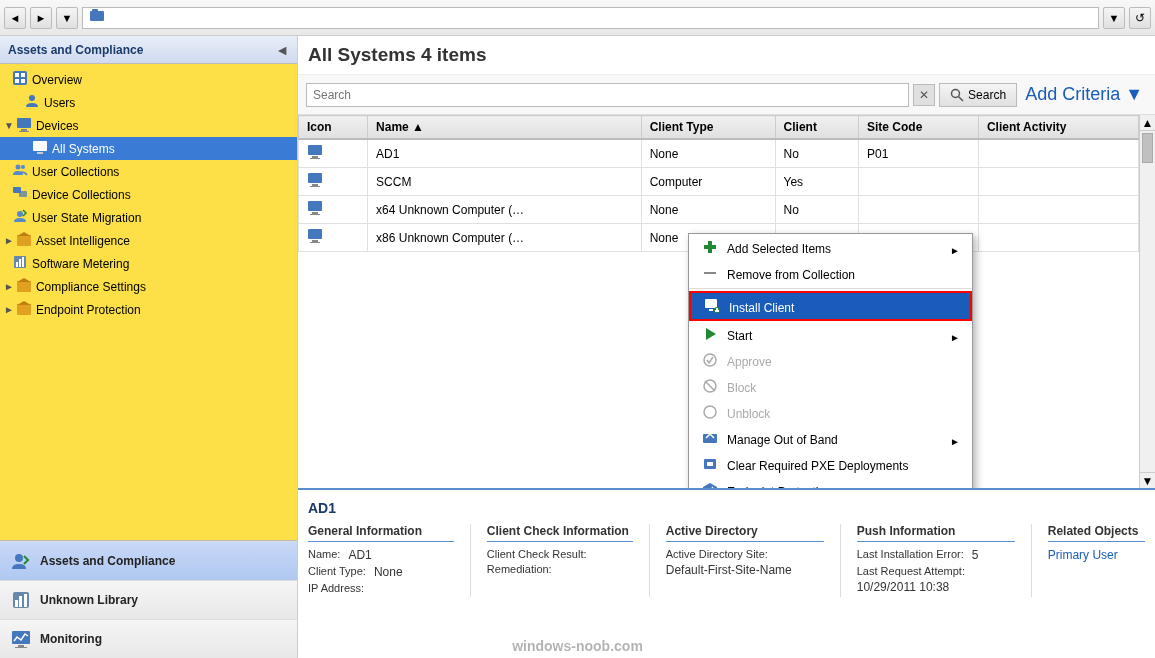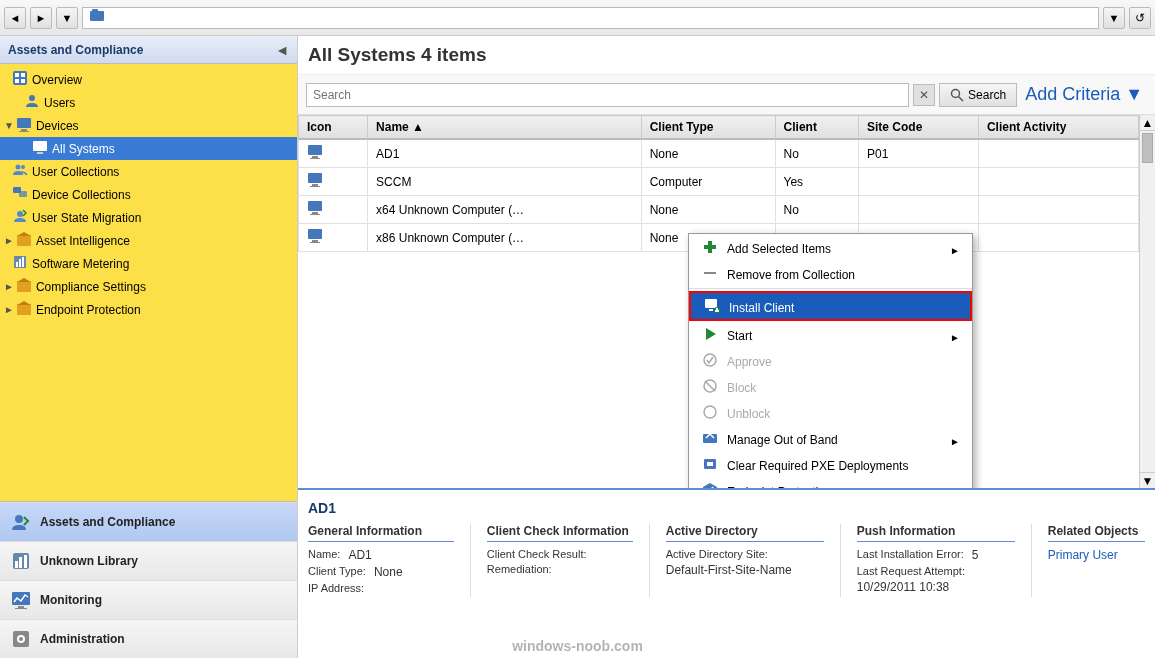--- a/index.html
+++ b/index.html
@@ -501,30 +501,20 @@
       <div class="bottom-nav-item">
         <div class="bottom-nav-icon">
           <svg width="20" height="20" viewBox="0 0 20 20">
             <rect x="1" y="2" width="18" height="13" rx="1" fill="#4477bb"></rect>
             <rect x="7" y="16" width="6" height="2" fill="#888"></rect>
             <rect x="4" y="18" width="12" height="1" fill="#888"></rect>
             <polyline points="3,12 6,8 10,11 14,5 17,7" stroke="white" stroke-width="1.5" fill="none"></polyline>
           </svg>
         </div>
         <span>Monitoring</span>
-      </div>
-      <div class="bottom-nav-item">
-        <div class="bottom-nav-icon">
-          <svg width="20" height="20" viewBox="0 0 20 20">
-            <rect x="2" y="2" width="16" height="16" rx="2" fill="#888"></rect>
-            <circle cx="10" cy="10" r="4" fill="white"></circle>
-            <circle cx="10" cy="10" r="2" fill="#888"></circle>
-          </svg>
-        </div>
-        <span>Administration</span>
       </div>
     </div>
   </div>
 
   <div class="content-area">
     <div class="content-header">All Systems 4 items</div>
 
     <div class="search-bar">
       <input class="search-input" type="text" placeholder="Search" style="">
       <div class="search-clear-btn">✕</div>

